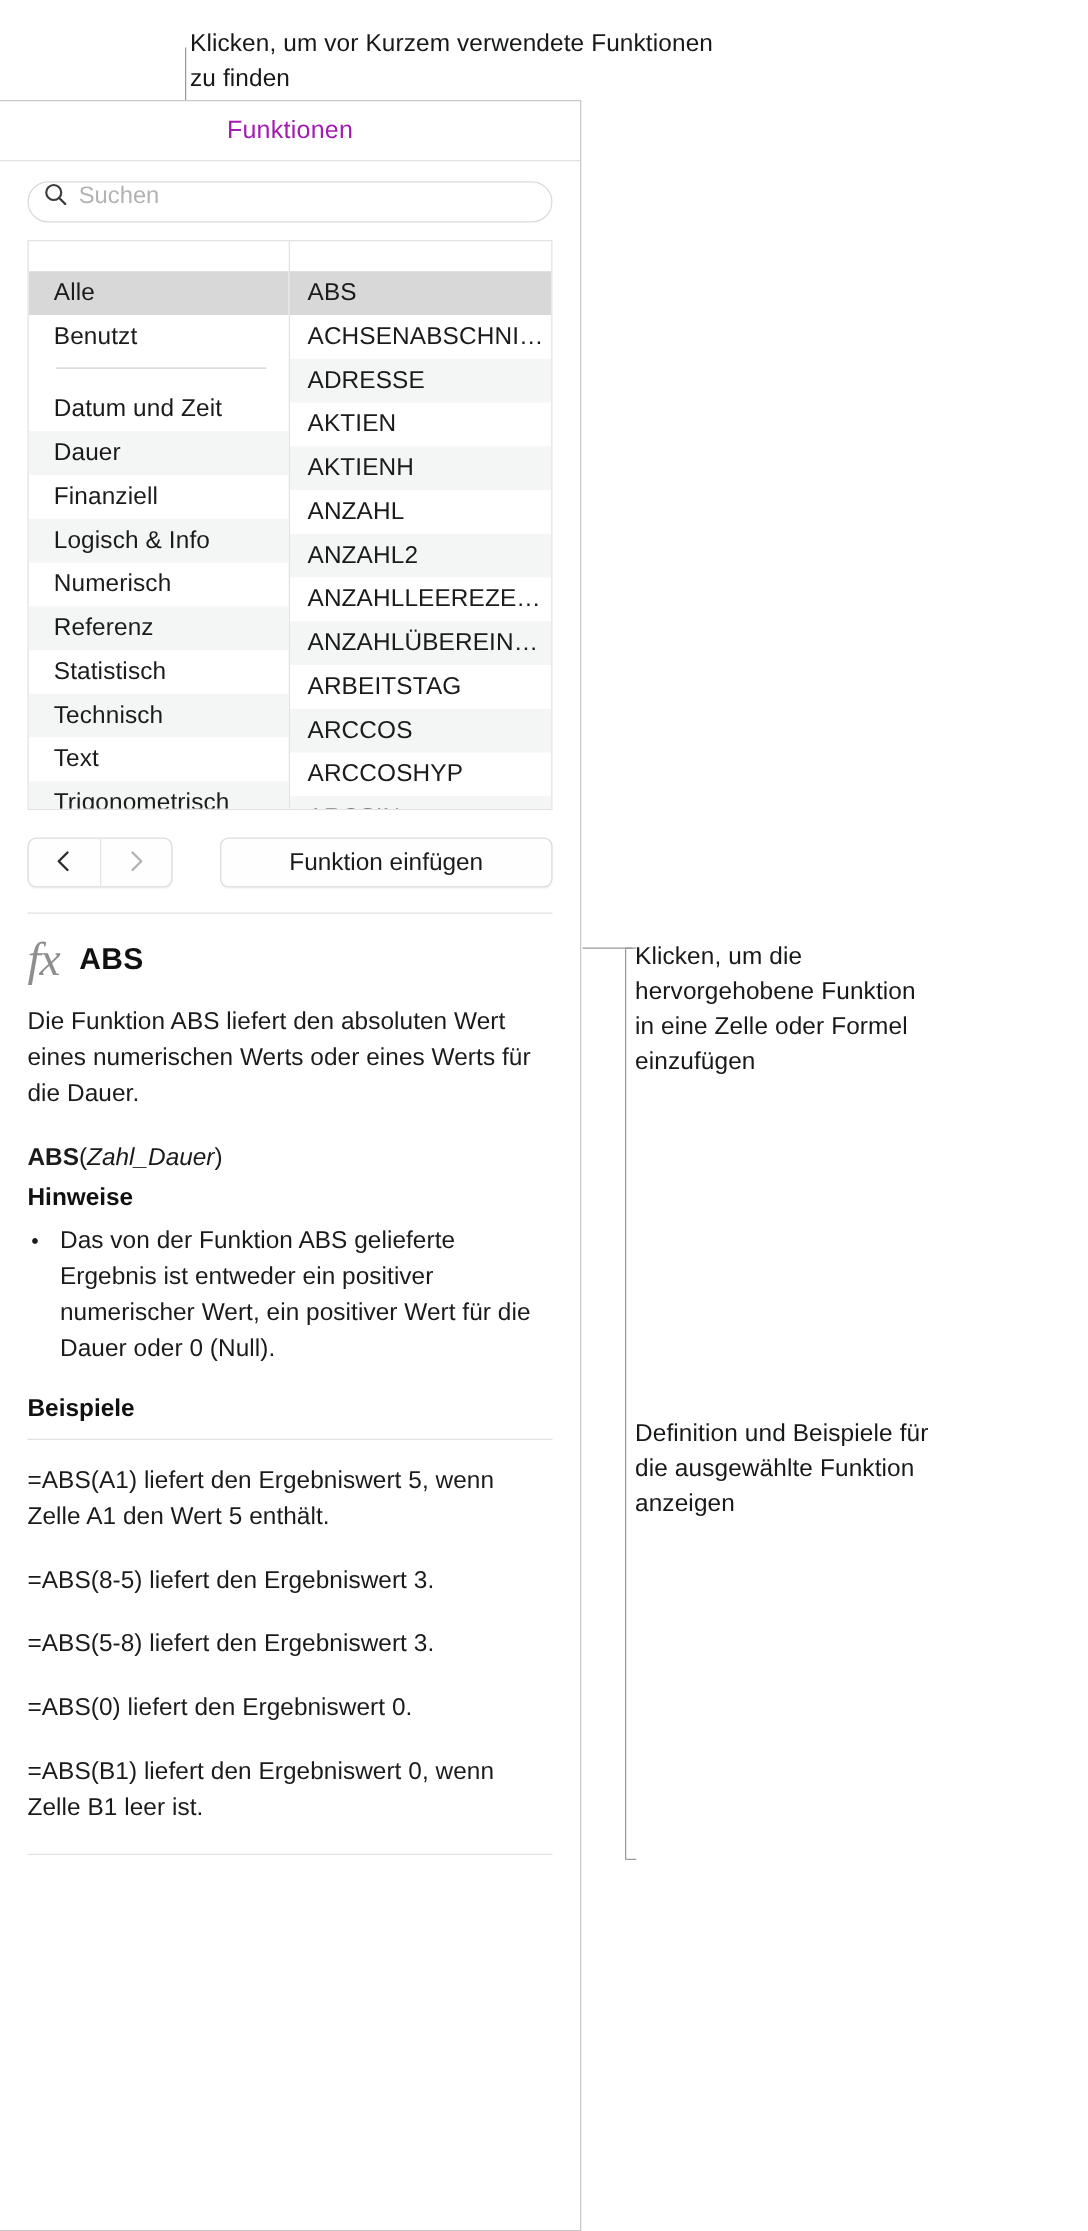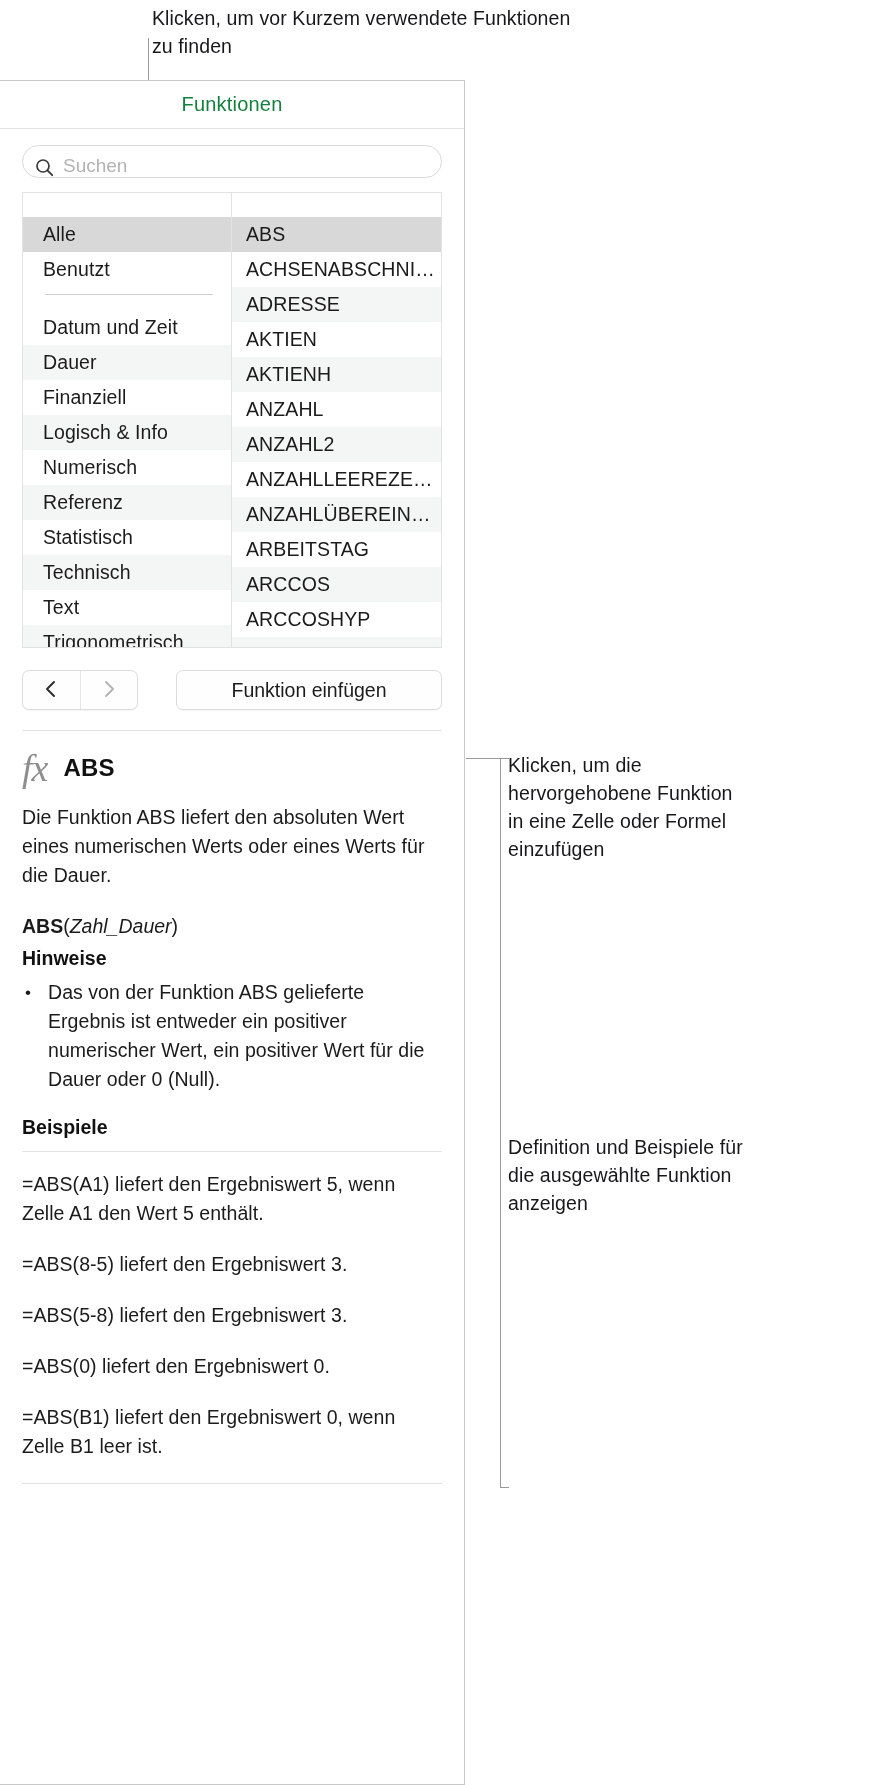--- a/index.html
+++ b/index.html
@@ -16,21 +16,21 @@
   }
 
   
   .callout-text {
     position: absolute;
     font-size: 19.5px;
     line-height: 28px;
     color: #16181a;
     letter-spacing: 0.1px;
   }
-  #callout-top { left: 152px; top: 4px; width: 430px; }
+  #callout-top { left: 152px; top: 21px; width: 430px; }
   #callout-right-1 { left: 508px; top: 751px; width: 230px; }
   #callout-right-2 { left: 508px; top: 1133px; width: 240px; }
 
   .leader-v {
     position: absolute;
     width: 1px;
     background: #9a9a9a;
   }
   .leader-h {
     position: absolute;
@@ -64,35 +64,35 @@
 
   #panel-titlebar {
     height: 48px;
     border-bottom: 1px solid #e2e2e2;
     display: flex;
     align-items: center;
     justify-content: center;
   }
   #panel-title {
     font-size: 20px;
-    color: #15803d;
+    color: #a21caf;
     letter-spacing: 0.2px;
   }
 
   
   #search-row {
     padding: 16px 22px 14px 22px;
   }
   #search-field {
     height: 33px;
     border: 1px solid #dadada;
     border-radius: 17px;
     background: #fff;
     display: flex;
-    align-items: flex-end;
+    align-items: flex-start;
     padding: 0 12px;
     gap: 9px;
   }
   #search-icon { flex: 0 0 auto; display: block; }
   #search-input {
     border: none; outline: none;
     background: transparent;
     font-family: "Liberation Sans", sans-serif;
     font-size: 19px;
     color: #333;

